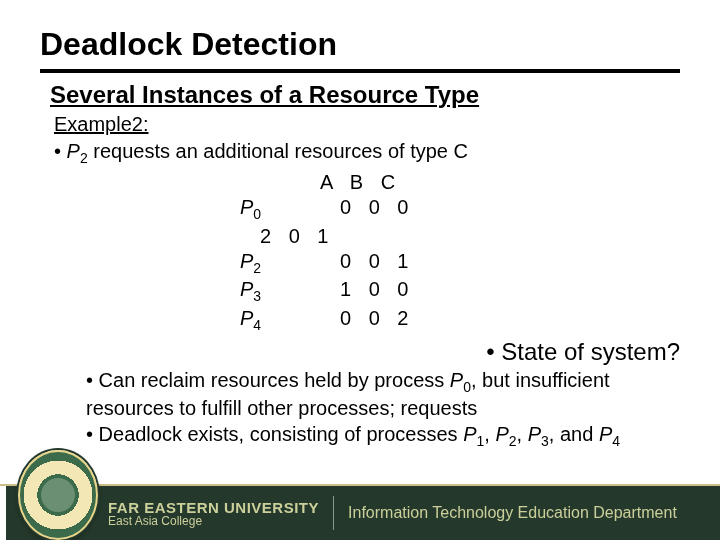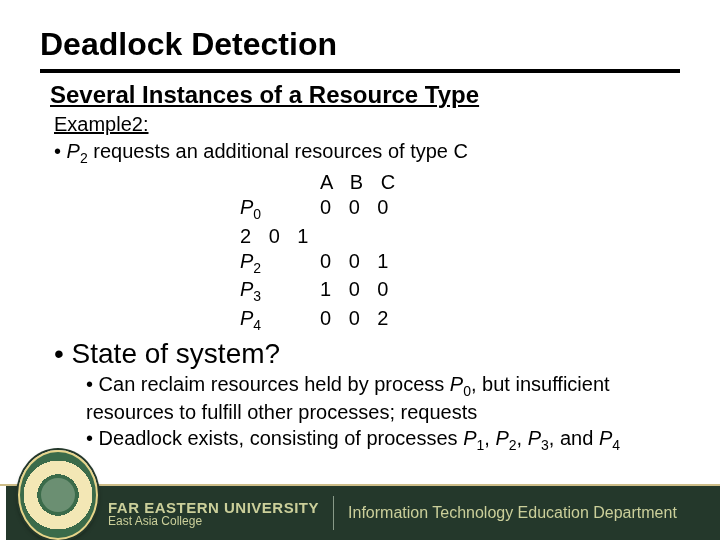--- a/index.html
+++ b/index.html
@@ -11,24 +11,24 @@
   .subtitle { font-size: 24px; font-weight: 700; margin: 8px 0 4px 10px; text-decoration: underline; }
   .example-label { font-size: 20px; text-decoration: underline; margin: 4px 0 4px 14px; }
   .bullet0 { font-size: 20px; margin: 4px 0 4px 14px; }
   .bullet0 .proc .psym { font-style: italic; }
   .bullet0 .proc .sub { font-size: 0.7em; vertical-align: sub; }
   .table-area { margin-left: 200px; margin-top: 2px; font-size: 20px; line-height: 1.25; }
   .table-row { display: flex; }
   .rlabel { width: 80px; text-align: left; }
   .rlabel .psym { font-style: italic; }
   .rlabel .sub { font-size: 0.7em; vertical-align: sub; }
-  .rvals { width: 80px; letter-spacing: 6px; }
+  .rvals { width: 80px; letter-spacing: 6px; margin-left: 20px; }
   .req-header { text-decoration: underline; margin-left: 80px; }
   .abc { margin-left: 80px; letter-spacing: 6px; }
-  .question { font-size: 28px; margin: 4px 0 2px 14px; }
+  .question { font-size: 24px; margin: 4px 0 2px 14px; text-align: right; }
   .sub-bullet { font-size: 20px; margin: 2px 0 2px 46px; line-height: 1.2; }
   .sub-bullet .proc .psym { font-style: italic; }
   .sub-bullet .proc .sub { font-size: 0.7em; vertical-align: sub; }
   
   .footer { position: absolute; left: 6px; bottom: 0; width: 720px; height: 54px; background: #24382b; display: flex; align-items: center; }
   .seal-wrap { width: 80px; height: 90px; position: relative; margin-top: -36px; margin-left: 12px; }
   .seal-outer { position: absolute; inset: 0; border-radius: 50%; background: radial-gradient(circle at 50% 50%, #3b6b4a 0 36%, #f3e7b5 36% 60%, #3b6b4a 60% 100%); border: 2px solid #e7d58a; box-shadow: 0 0 0 2px #24382b, 0 2px 4px rgba(0,0,0,0.5); }
   .seal-outer::after { content: ""; position: absolute; left: 50%; top: 50%; width: 34px; height: 34px; transform: translate(-50%,-50%); background: #6b8f72; border-radius: 50%; }
   .univ-block { margin-left: 10px; color: #cbcf9a; }
   .univ-name { font-size: 15px; font-weight: 700; letter-spacing: 0.5px; }

